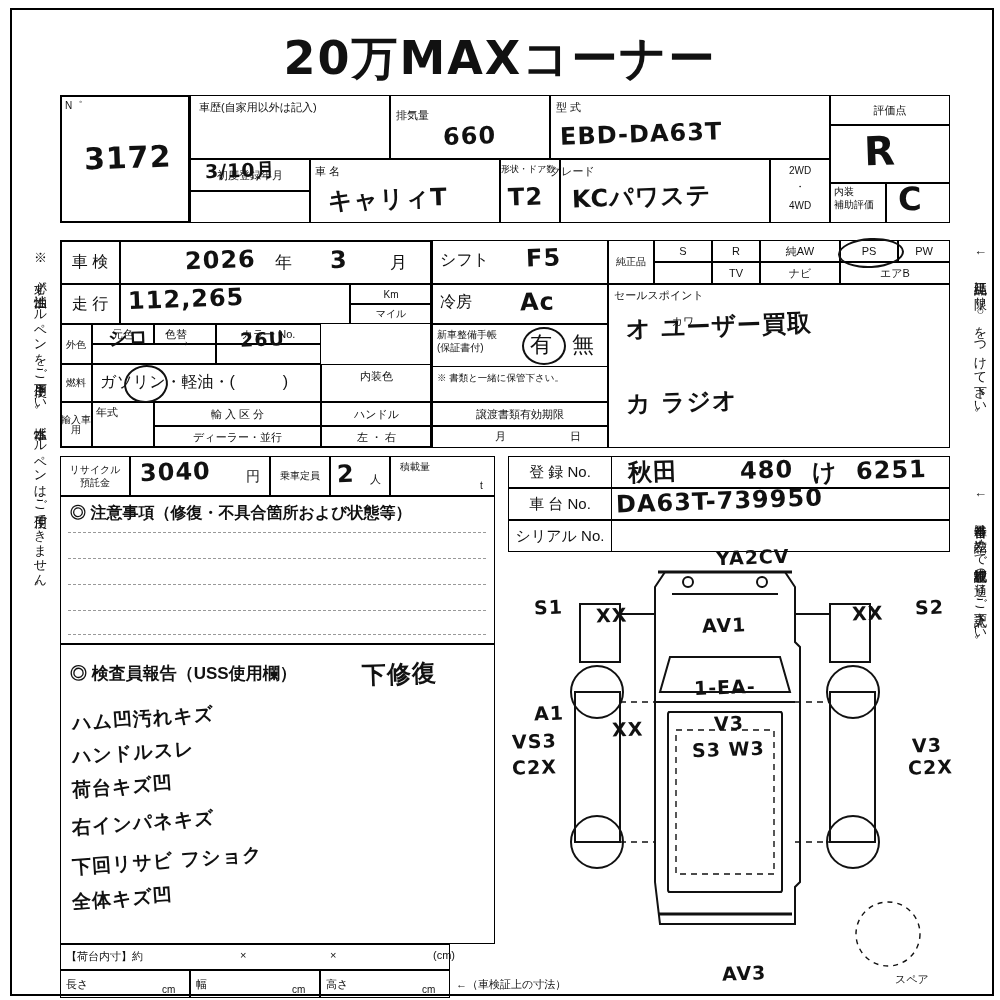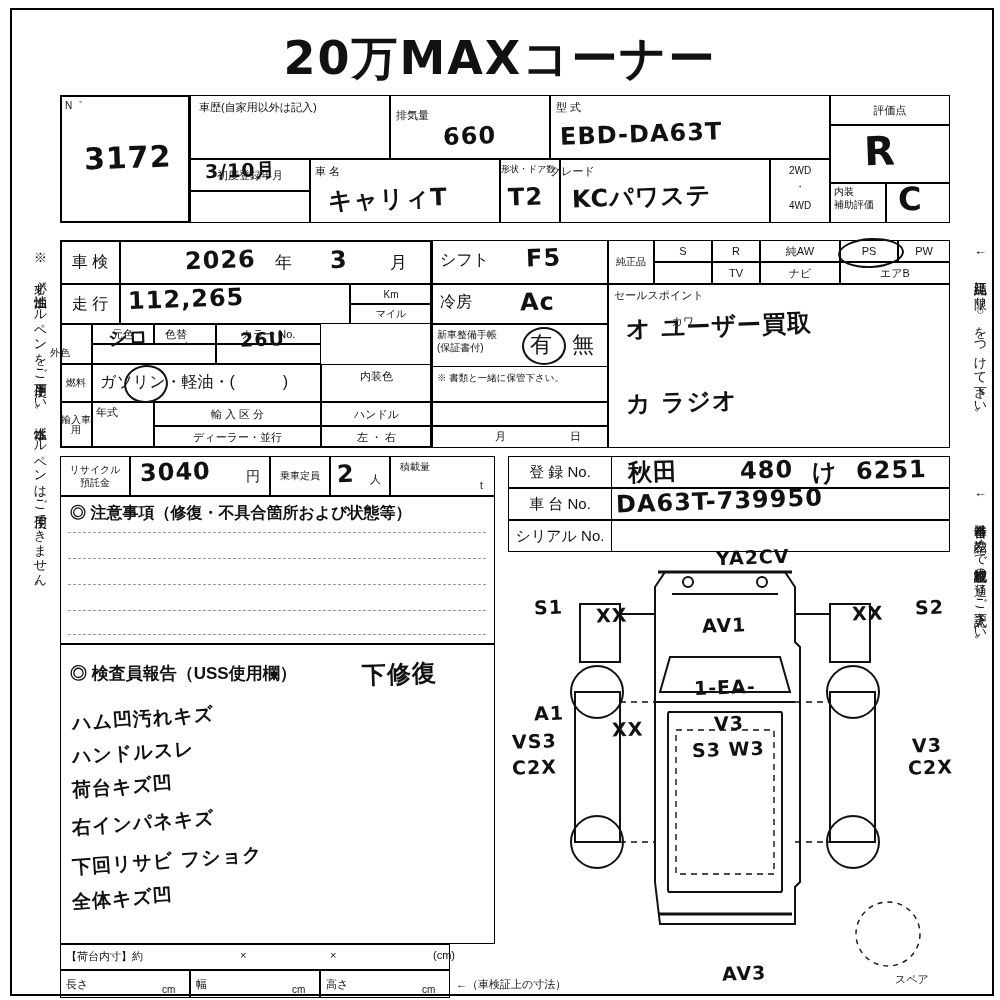--- a/index.html
+++ b/index.html
@@ -113,21 +113,21 @@
   <div class="bx" style="left:60px;top:284px;width:60px;height:40px;"></div>
   <div class="abs ctr" style="left:60px;top:284px;width:60px;height:40px;font-size:16px;">走 行</div>
   <div class="bx" style="left:120px;top:284px;width:230px;height:40px;"></div>
   <div class="abs hw hwmid" style="left:128px;top:285px;">112,265</div>
   <div class="bx" style="left:350px;top:284px;width:82px;height:20px;"></div>
   <div class="abs xs ctr" style="left:350px;top:284px;width:82px;height:20px;">Km</div>
   <div class="bx" style="left:350px;top:304px;width:82px;height:20px;"></div>
   <div class="abs xs ctr" style="left:350px;top:304px;width:82px;height:20px;">マイル</div>
 
   <div class="bx" style="left:60px;top:324px;width:32px;height:40px;"></div>
-  <div class="abs xs ctr" style="left:44px;top:324px;width:32px;height:56px;line-height:1.1;">外色</div>
+  <div class="abs xs ctr" style="left:60px;top:324px;width:32px;height:40px;line-height:1.1;">外色</div>
   <div class="bx" style="left:92px;top:324px;width:62px;height:20px;"></div>
   <div class="abs sm ctr" style="left:92px;top:324px;width:62px;height:20px;">元色</div>
   <div class="bx" style="left:154px;top:324px;width:62px;height:20px;"></div>
   <div class="abs sm ctr" style="left:154px;top:324px;width:44px;height:20px;">色替</div>
   <div class="bx" style="left:92px;top:344px;width:124px;height:20px;"></div>
   <div class="abs hw hwsm" style="left:108px;top:325px;">シロ</div>
   <div class="abs" style="left:176px;top:332px;font-size:15px;">→</div>
 
   <div class="bx" style="left:216px;top:324px;width:105px;height:20px;"></div>
   <div class="abs sm ctr" style="left:216px;top:324px;width:105px;height:20px;">カラー No.</div>
@@ -167,20 +167,21 @@
   <div class="bx" style="left:432px;top:324px;width:176px;height:78px;"></div>
   <div class="abs xs" style="left:437px;top:328px;line-height:1.3;white-space:pre-line;">新車整備手帳
 (保証書付)</div>
   <div class="abs" style="left:530px;top:330px;font-size:22px;">有</div>
   <div class="circle-ov" style="left:522px;top:327px;width:40px;height:34px;"></div>
   <div class="abs" style="left:572px;top:330px;font-size:22px;">無</div>
   <div class="abs" style="left:437px;top:372px;font-size:9.5px;">※ 書類と一緒に保管下さい。</div>
   <div class="abs" style="left:433px;top:366px;width:174px;border-top:1px solid #000;"></div>
 
   <div class="bx" style="left:432px;top:402px;width:176px;height:24px;"></div>
+  <div class="abs sm ctr" style="left:432px;top:402px;width:176px;height:24px;">譲渡書類有効期限</div>
   <div class="bx" style="left:432px;top:426px;width:176px;height:22px;"></div>
   <div class="abs sm" style="left:495px;top:429px;">月</div>
   <div class="abs sm" style="left:570px;top:429px;">日</div>
 
   <div class="bx" style="left:608px;top:240px;width:46px;height:44px;"></div>
   <div class="abs xs ctr" style="left:608px;top:240px;width:46px;height:44px;line-height:1.15;">純正品</div>
 
   <div class="bx" style="left:654px;top:240px;width:58px;height:22px;"></div>
   <div class="abs sm ctr" style="left:654px;top:240px;width:58px;height:22px;">S</div>
   <div class="bx" style="left:712px;top:240px;width:48px;height:22px;"></div>

